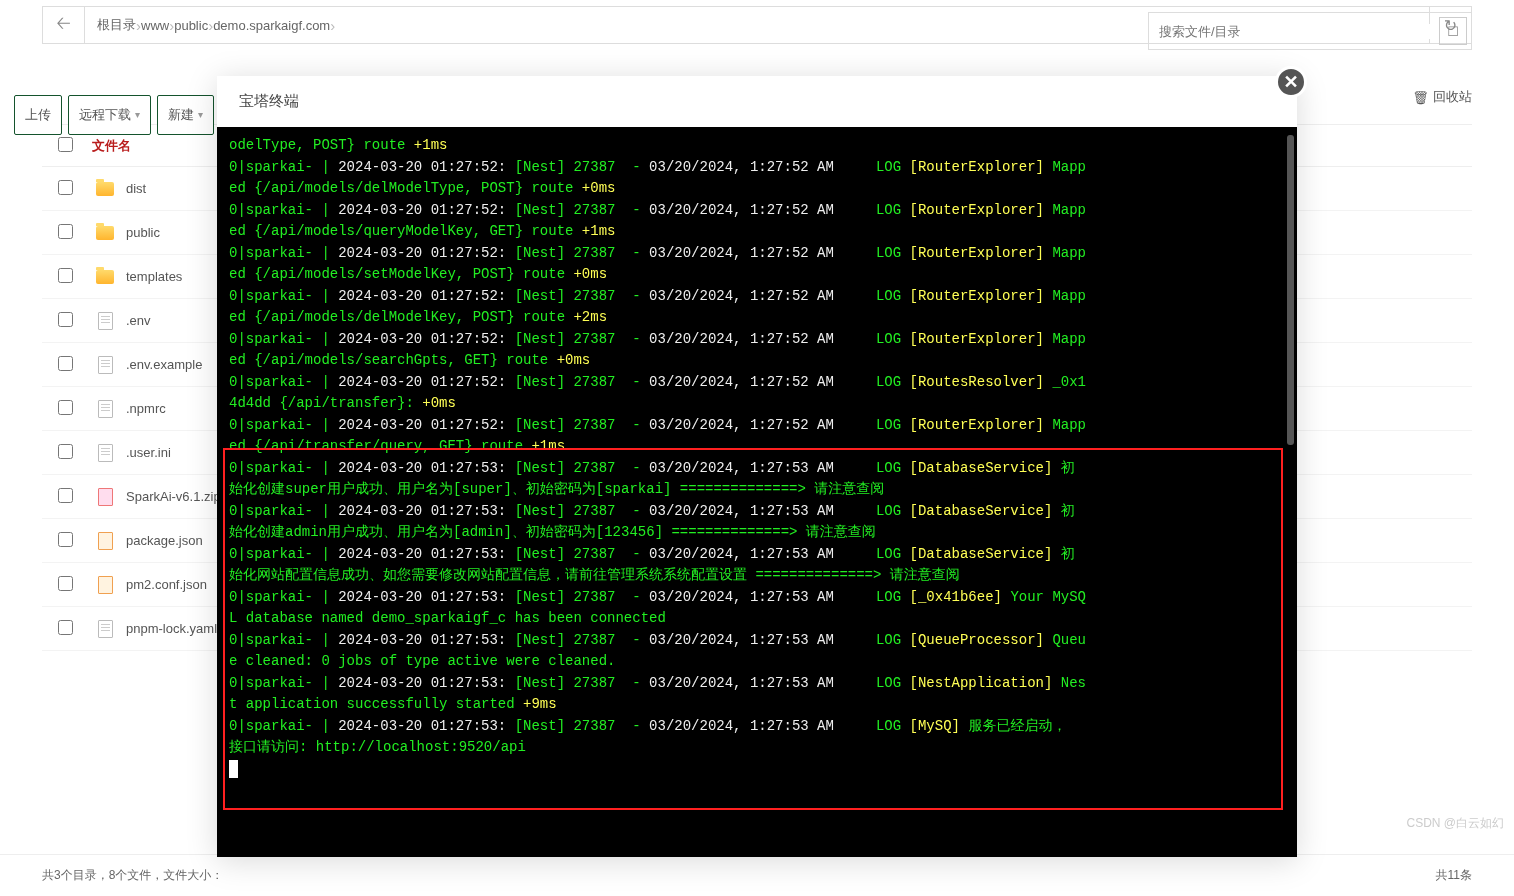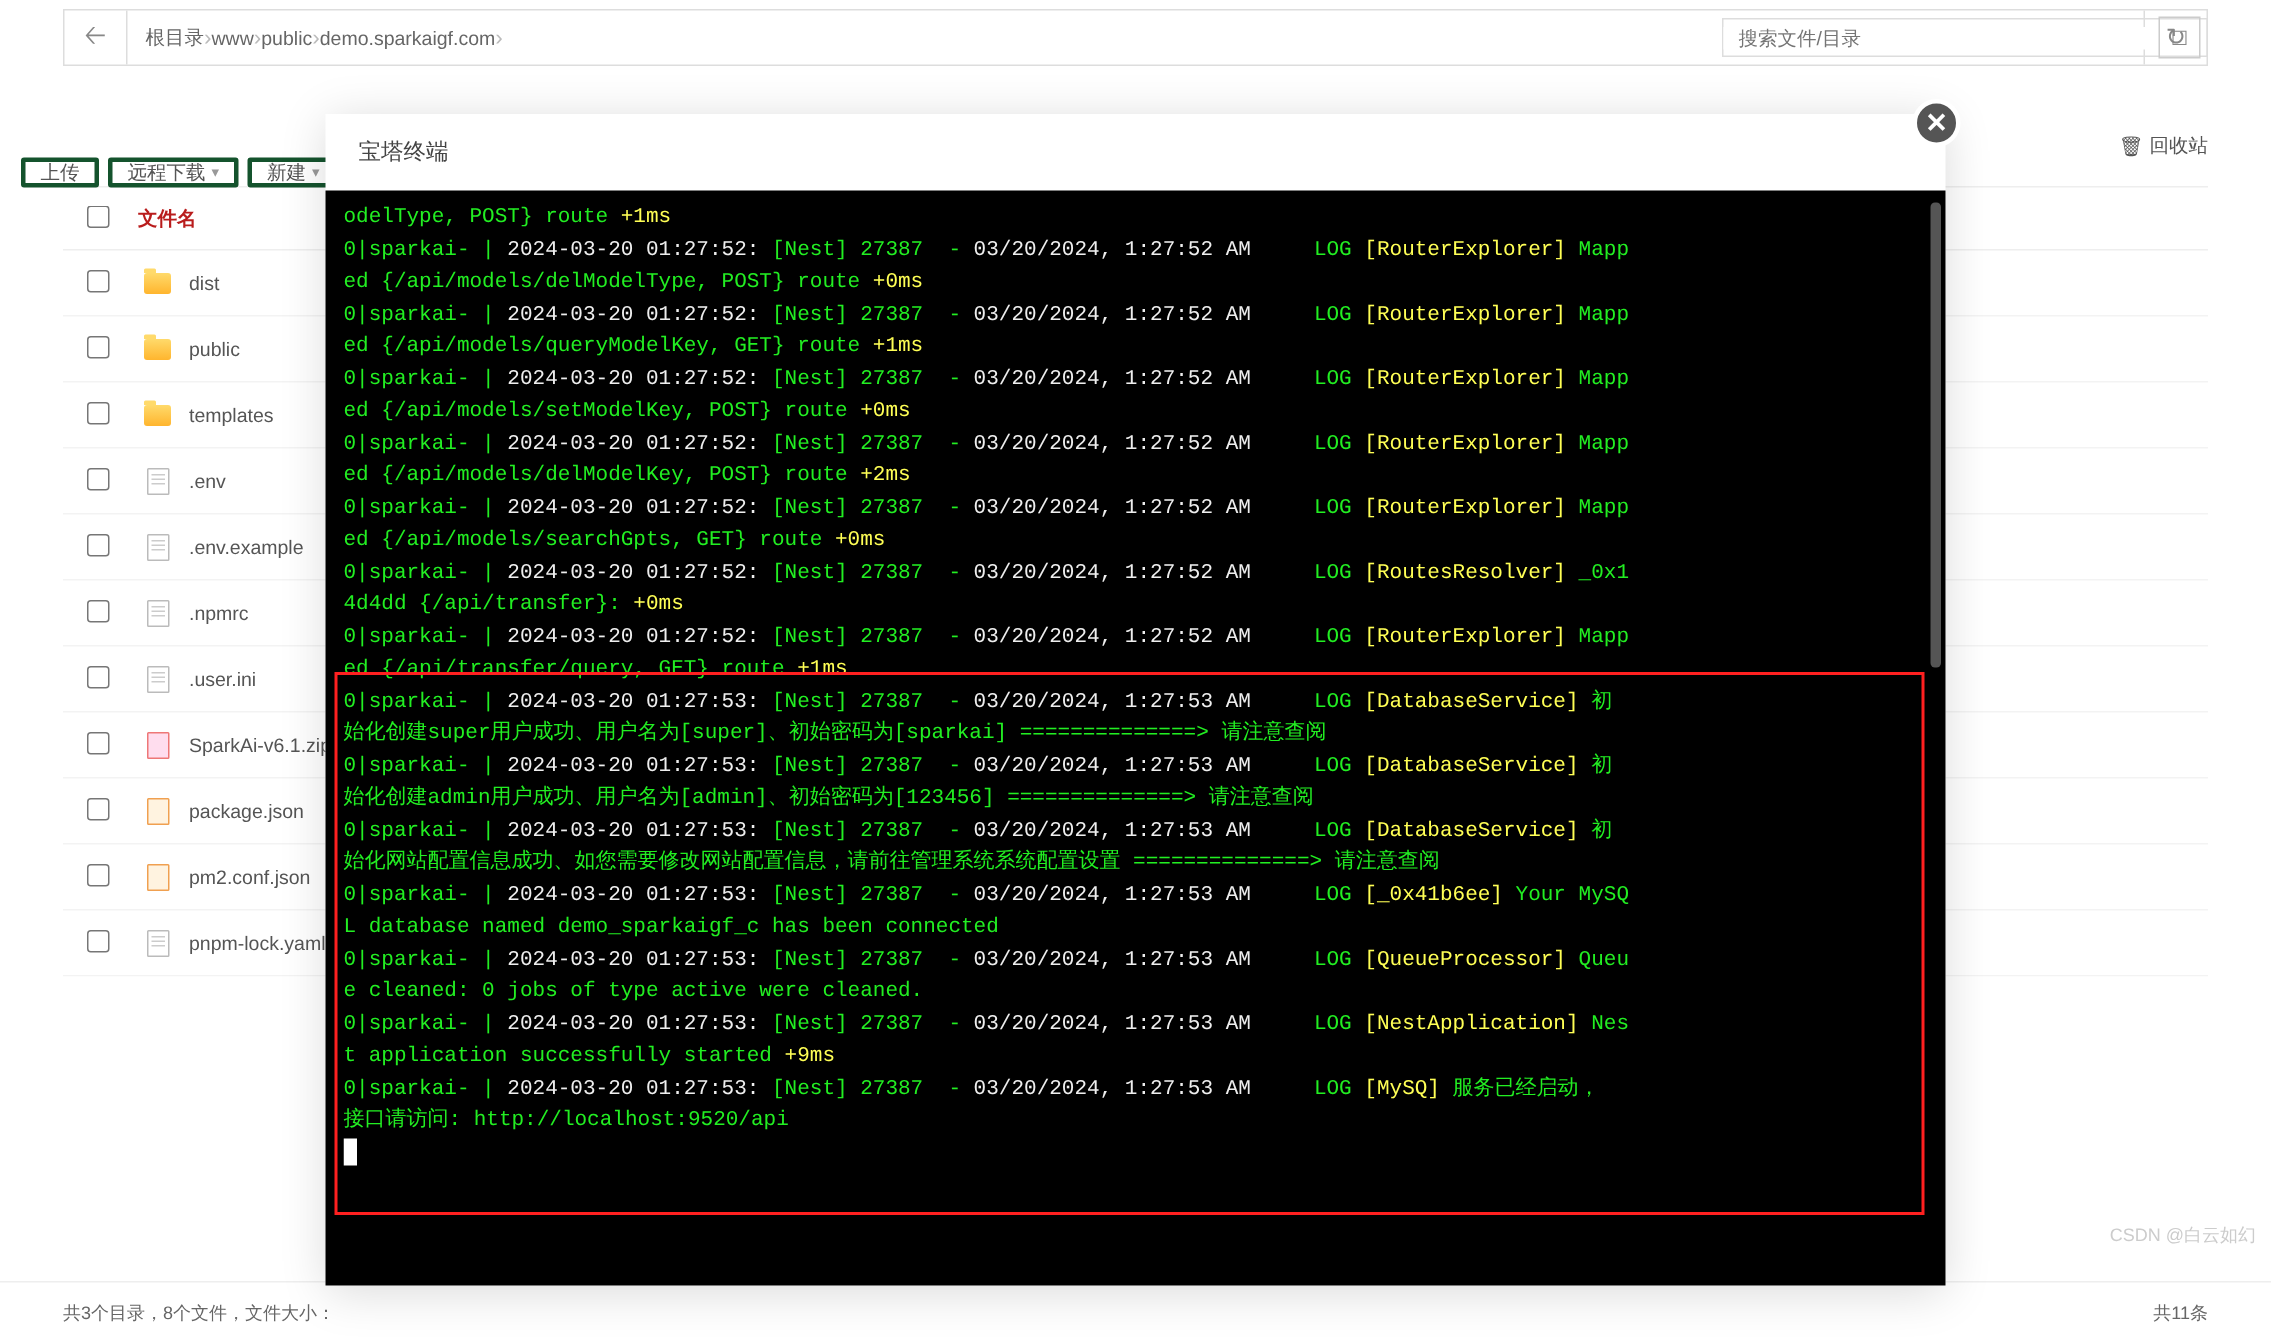--- a/index.html
+++ b/index.html
@@ -6,28 +6,28 @@
   body { font-family: -apple-system, "Helvetica Neue", Arial, "PingFang SC", "Microsoft YaHei", sans-serif; font-size: 13px; color: #555; background: #fff; overflow: hidden; }
 
   
   .topbar { display: flex; border: 1px solid #ddd; margin: 6px 42px 0 42px; height: 38px; }
   .topbar-left { display: flex; align-items: center; flex: 1; }
   .back-btn { width: 42px; height: 100%; display: flex; align-items: center; justify-content: center; border-right: 1px solid #ddd; color: #888; font-size: 18px; cursor: pointer; }
   .crumb { padding: 0 12px; display: flex; align-items: center; height: 100%; color: #666; white-space: nowrap; }
   .crumb span { cursor: pointer; }
   .crumb .sep { color: #bbb; cursor: default; font-size: 15px; }
   .refresh-btn { width: 42px; height: 100%; display: flex; align-items: center; justify-content: center; border-left: 1px solid #ddd; color: #888; font-size: 16px; cursor: pointer; }
-  .search-box { margin: 6px 42px 0 0; margin-left: auto; display: flex; align-items: center; border: 1px solid #ddd; height: 26px; width: 324px; position: absolute; right: 0; top: 0; justify-content: space-between; }
+  .search-box { margin: 6px 42px 0 0; margin-left: auto; display: flex; align-items: center; border: 1px solid #ddd; height: 38px; width: 324px; position: absolute; right: 0; top: 0; justify-content: space-between; }
   .search-box input { border: none; outline: none; padding: 0 10px; flex: 1; font-size: 13px; color: #888; }
   .search-btn { width: 28px; height: 28px; border: 1px solid #ccc; margin-right: 4px; display: flex; align-items: center; justify-content: center; color: #888; }
   .topbar-wrap { position: relative; }
 
   
   .toolbar2 { display: flex; align-items: center; gap: 6px; margin: 36px 42px 0 14px; height: 34px; }
-  .tbtn { border: 3px solid #14532d; background: #fff; height: 20px; padding: 0 10px; display: flex; align-items: center; gap: 4px; cursor: pointer; color: #555; border-radius: 2px; margin-top: 35px; }
+  .tbtn { border: 1px solid #14532d; background: #fff; height: 40px; padding: 0 10px; display: flex; align-items: center; gap: 4px; cursor: pointer; color: #555; border-radius: 2px; margin-top: 35px; }
   .tbtn .caret { font-size: 10px; color: #999; }
   .recycle { margin-left: auto; display: flex; align-items: center; gap: 4px; color: #555; }
 
   
   .file-panel { margin: 10px 42px 0 42px; border-top: 1px solid #eee; }
   .file-header { display: flex; align-items: center; height: 42px; border-bottom: 1px solid #eee; padding: 0 16px; color: #666; }
   .file-header .chk, .file-row .chk { width: 34px; }
   .chk input { width: 15px; height: 15px; }
   .file-header .name-col { font-weight: 700; color: #b91c1c; }
   .file-row { display: flex; align-items: center; height: 44px; padding: 0 16px; border-bottom: 1px solid #f3f3f3; }

